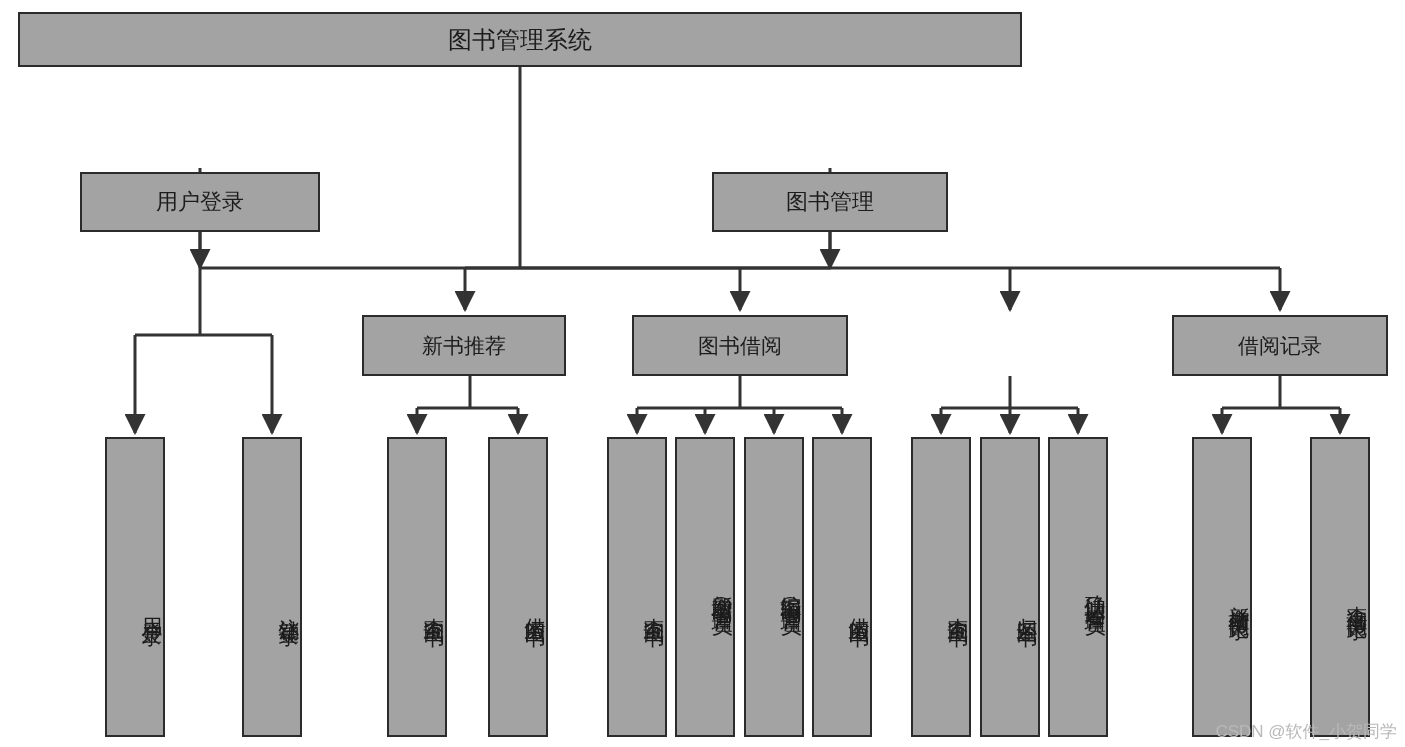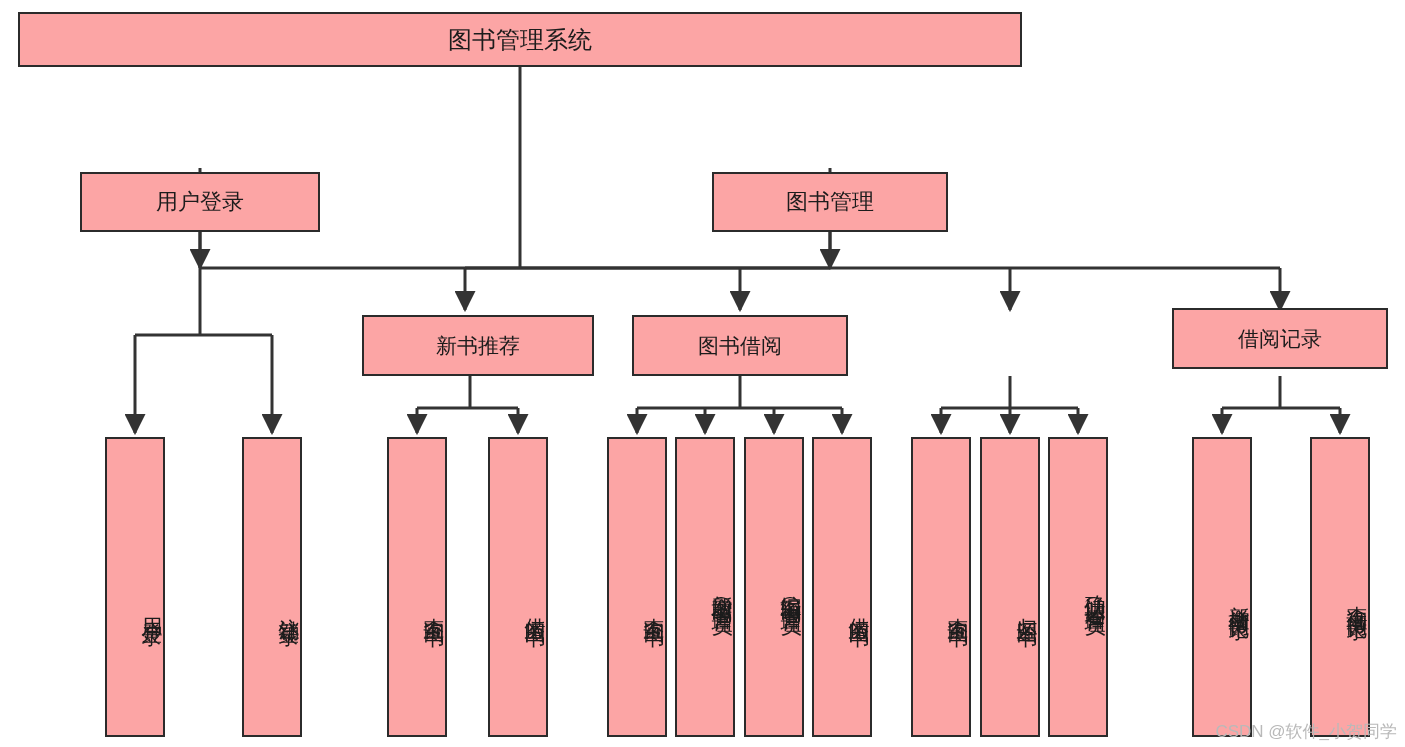--- a/index.html
+++ b/index.html
@@ -24,21 +24,21 @@
     left: 0;
     top: 0;
     width: 1405px;
     height: 747px;
     pointer-events: none;
   }
   .node {
     position: absolute;
     box-sizing: border-box;
     border: 2px solid #2b2b2b;
-    background: #fca5a5;
+    background: #a3a3a3;
     display: flex;
     align-items: center;
     justify-content: center;
     text-align: center;
     color: #1c1c1c;
     z-index: 2;
   }
   .node.root {
     font-size: 24px;
   }
@@ -131,27 +131,27 @@
     <span class="label">图书管理系统</span>
   </div>
 
   <div class="node level1" style="left:80px; top:172px; width:240px; height:60px;">
     <span class="label">用户登录</span>
   </div>
   <div class="node level1" style="left:712px; top:172px; width:236px; height:60px;">
     <span class="label">图书管理</span>
   </div>
 
-  <div class="node level2" style="left:362px; top:315px; width:232px; height:61px;text-align:right;">
+  <div class="node level2" style="left:362px; top:315px; width:204px; height:61px;text-align:right;">
     <span class="label">新书推荐</span>
   </div>
   <div class="node level2" style="left:632px; top:315px; width:216px; height:61px;justify-content:center;">
     <span class="label">图书借阅</span>
   </div>
-  <div class="node level2" style="left:1172px; top:308px; width:216px; height:61px;">
+  <div class="node level2" style="left:1172px; top:315px; width:216px; height:61px;">
     <span class="label">借阅记录</span>
   </div>
 
   <div class="node leaf" style="left:105px; top:437px; width:60px; height:300px;">
     <span class="label">用户登录</span>
   </div>
   <div class="node leaf" style="left:242px; top:437px; width:60px; height:300px;">
     <span class="label">注销登录</span>
   </div>
 

